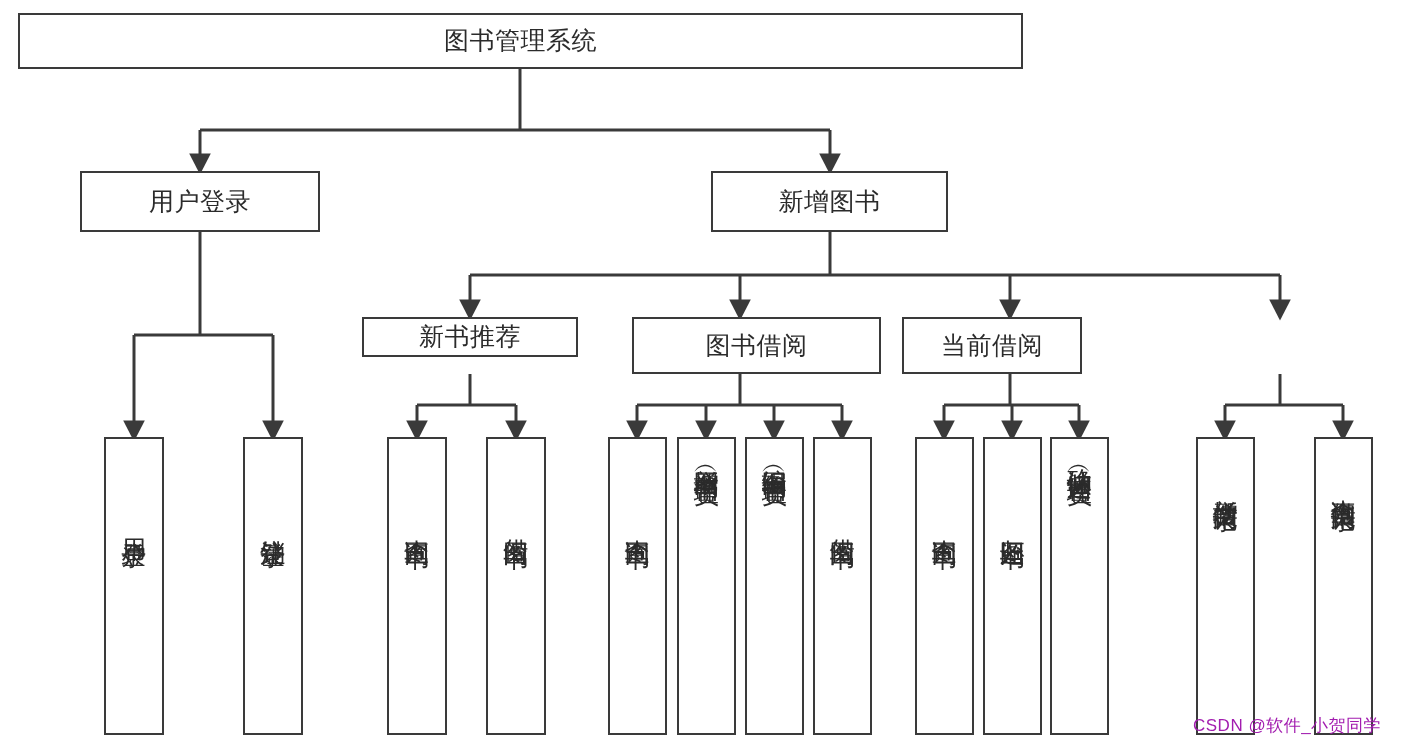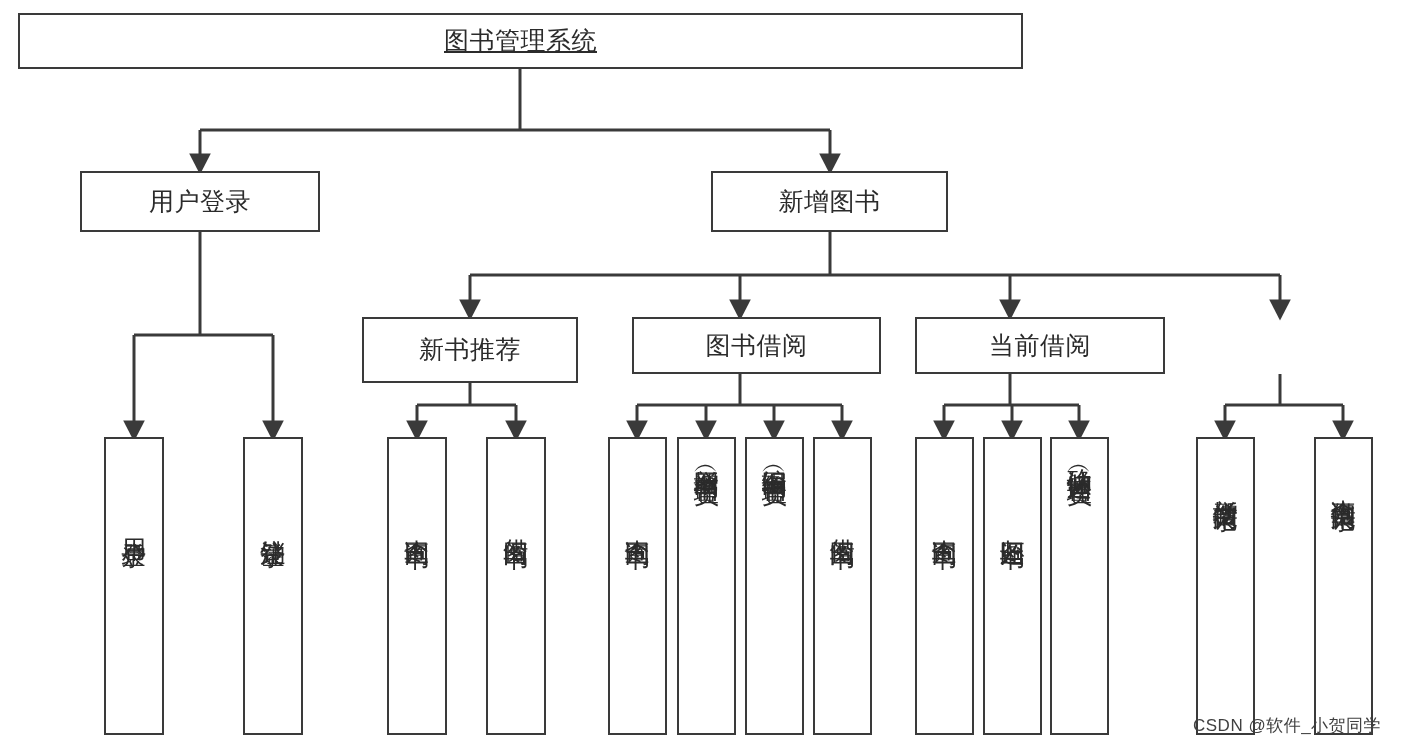--- a/index.html
+++ b/index.html
@@ -36,42 +36,41 @@
     justify-content: center;
     color: #2b2b2b;
   }
   .node-h {
     font-size: 25px;
     letter-spacing: 0.5px;
     line-height: 1.1;
   }
   .node-root {
     font-size: 25px;
-    text-decoration: underline;
   }
   .node-v {
     align-items: flex-start;
     justify-content: center;
     padding-top: 8px;
   }
   .vlabel {
     writing-mode: vertical-rl;
     text-orientation: upright;
     font-size: 25px;
     line-height: 1.22;
     letter-spacing: 2px;
     white-space: nowrap;
     color: #2b2b2b;
   }
   .watermark {
     position: absolute;
     left: 1193px;
     top: 714px;
     font-size: 17px;
-    color: #404040;
+    color: #a21caf;
     letter-spacing: 0.5px;
     white-space: nowrap;
     font-family: "Liberation Sans", "DejaVu Sans", sans-serif;
   }
 </style>
 </head>
 <body>
 
 <div id="diagram-root">
 
@@ -141,27 +140,27 @@
     <span>图书管理系统</span>
   </div>
 
   <div class="node node-h" style="left:80px; top:171px; width:240px; height:61px;">
     <span>用户登录</span>
   </div>
   <div class="node node-h" style="left:711px; top:171px; width:237px; height:61px;">
     <span>新增图书</span>
   </div>
 
-  <div class="node node-h" style="left:362px; top:317px; width:216px; height:66px;">
+  <div class="node node-h" style="left:362px; top:317px; width:216px; height:40px;">
     <span>新书推荐</span>
   </div>
   <div class="node node-h" style="left:632px; top:317px; width:249px; height:57px;">
     <span>图书借阅</span>
   </div>
-  <div class="node node-h" style="left:902px; top:317px; width:250px; height:57px;margin-left:13px;">
+  <div class="node node-h" style="left:902px; top:317px; width:180px; height:57px;">
     <span>当前借阅</span>
   </div>
 
   <div class="node node-v" style="left:104px; top:437px; width:60px; height:298px;">
     <span class="vlabel" style="margin-top:72px;">用户登录</span>
   </div>
   <div class="node node-v" style="left:243px; top:437px; width:60px; height:298px;">
     <span class="vlabel" style="margin-top:72px;">注销登录</span>
   </div>
 

